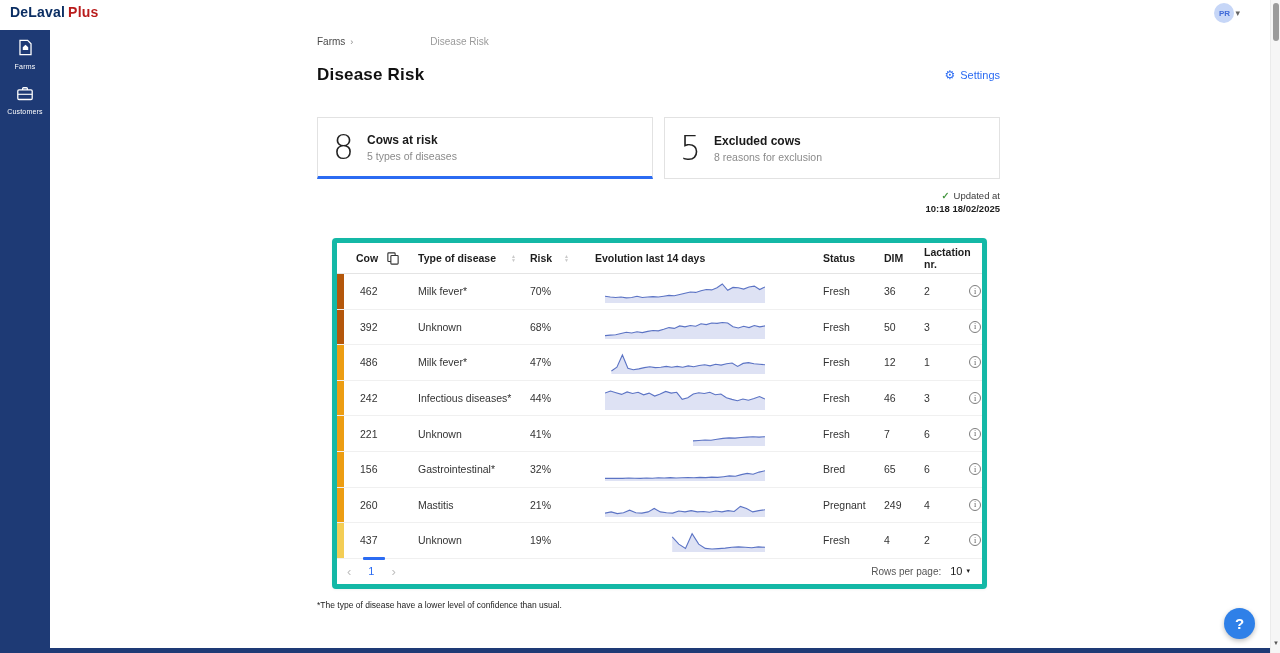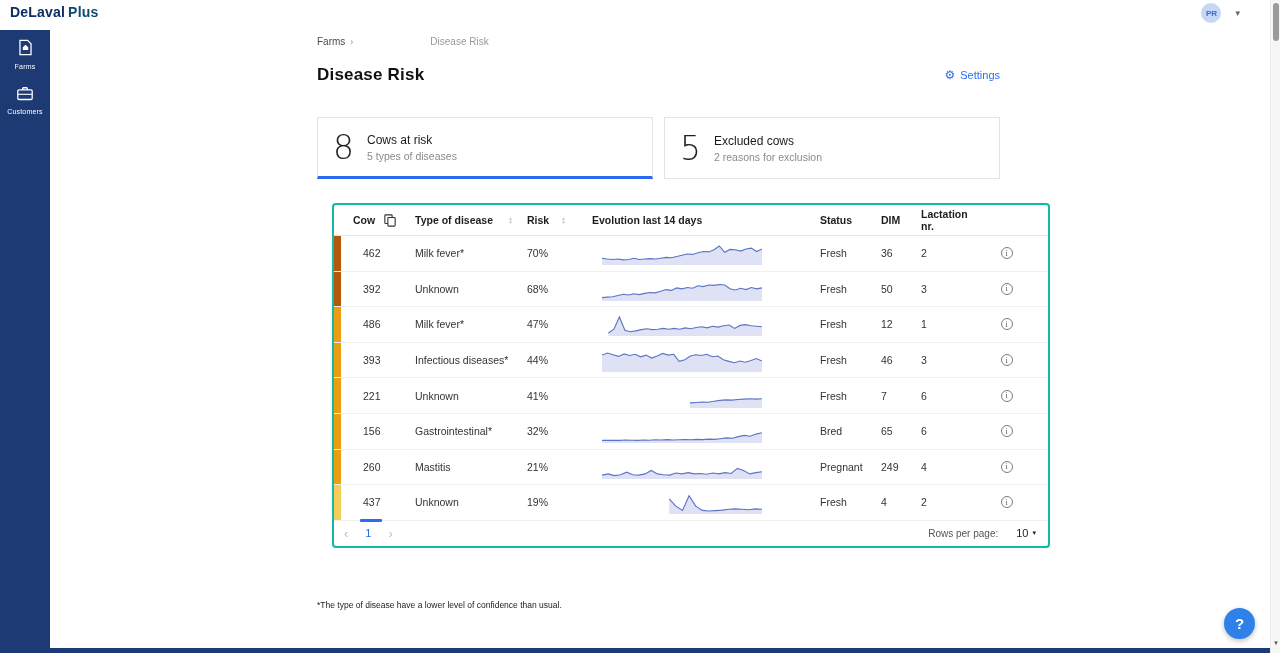--- a/index.html
+++ b/index.html
@@ -2,22 +2,22 @@
 <html><head>
 <meta charset="utf-8">
 <style>
   * { margin:0; padding:0; box-sizing:border-box; }
   html,body { width:1280px; height:653px; overflow:hidden; }
   body { font-family:"Liberation Sans", sans-serif; background:#fff; position:relative; }
 
   
   .topbar { position:absolute; top:0; left:0; width:1270px; height:30px; background:#fff; z-index:6; }
   .logo { position:absolute; left:10px; top:4px; font-size:14px; font-weight:bold; letter-spacing:.2px; }
-  .logo-de { color:#0b2e63; } .logo-plus { color:#0c4a6e; margin-left:3px; }
-  .topbar-right { position:absolute; right:30px; top:1px; display:flex; align-items:center; gap:14px; height:24px; }
+  .logo-de { color:#0b2e63; } .logo-plus { color:#b91c1c; margin-left:3px; }
+  .topbar-right { position:absolute; right:30px; top:1px; display:flex; align-items:center; gap:1px; height:24px; }
   .avatar { width:20px; height:20px; border-radius:50%; background:#c6d6f7; color:#3f6ad8; font-size:8px; font-weight:bold; display:flex; align-items:center; justify-content:center; }
   .user-caret { color:#666; font-size:9px; }
 
   
   .sidebar { position:absolute; left:0; top:30px; width:50px; height:623px; background:#1e3a75; display:flex; flex-direction:column; align-items:center; padding-top:9px; gap:16px; z-index:5; }
   .nav-item { display:flex; flex-direction:column; align-items:center; gap:3px; color:#fff; cursor:pointer; }
   .nav-item .nav-label { font-size:7px; letter-spacing:.2px; }
 
   
   .content { position:absolute; left:317px; top:30px; width:683px; }
@@ -27,51 +27,51 @@
 
   .title-row { margin-top:15px; display:flex; justify-content:space-between; align-items:center; height:25px; }
   h1 { font-size:17px; color:#111; letter-spacing:.2px; }
   .settings-btn { display:flex; align-items:center; gap:5px; color:#2b6bf2; font-size:11px; background:none; border:none; cursor:pointer; font-family:inherit; }
   .gear { font-size:12px; line-height:1; }
 
   .cards { margin-top:30px; display:flex; gap:11px; height:62px; }
   .card { background:#fff; border:1px solid #e2e2e2; flex:1; display:flex; align-items:center; padding-left:15px; gap:13px; position:relative; cursor:pointer; }
   .card.active { border-bottom:3px solid #2b6bf2; }
   .card-value { font-size:33px; font-weight:200; color:#222; font-family:"DejaVu Sans", sans-serif; }
-  .card-title { font-size:12px; font-weight:normal; color:#1a1a1a; }
+  .card-title { font-size:12px; font-weight:bold; color:#1a1a1a; }
   .card-sub { font-size:10.5px; color:#8b8b8b; margin-top:3px; }
 
   .updated { margin-top:11px; text-align:right; }
   .updated-line1 { font-size:9.5px; color:#3a3a3a; }
   .check { color:#43953f; margin-right:4px; font-weight:bold; }
   .updated-line2 { font-size:9.5px; font-weight:bold; color:#1c1c1c; margin-top:2px; }
 
   
-  .table-card { margin-top:24px; margin-left:15px; width:718px; background:#fff; border:2px solid #14b8a6; border-radius:4px; box-shadow:0 1px 3px rgba(0,0,0,.05); }
+  .table-card { margin-top:24px; margin-left:15px; width:655px; background:#fff; border:5px solid #14b8a6; border-radius:4px; box-shadow:0 1px 3px rgba(0,0,0,.05); }
   .thead, .trow { display:grid; grid-template-columns:7px 74px 112px 65px 228px 61px 40px 44px 1fr; align-items:center; }
   .thead { height:31px; border-bottom:1px solid #e4e4e4; font-size:10.5px; font-weight:bold; color:#1d1d1d; }
   .th-cow { grid-column:2; display:flex; align-items:center; gap:9px; padding-left:12px; }
   .th-between { display:flex; align-items:center; justify-content:space-between; padding-right:14px; }
   .th-risk { padding-right:26px; }
   .sorticon { display:flex; flex-direction:column; color:#c9c9c9; font-size:5px; line-height:4px; cursor:pointer; }
   .copy-icon { cursor:pointer; display:inline-flex; }
 
   .trow { height:35.6px; border-bottom:1px solid #f0f0f0; font-size:10.5px; color:#333; }
   .bar { grid-column:1; height:100%; }
-  .cell-cow { padding-left:22px; }
+  .cell-cow { padding-left:16px; }
   .spark-wrap { padding-left:10px; height:26px; }
   .info-cell { display:flex; justify-content:center; }
   .info-icon { width:12px; height:12px; border:1px solid #7d7d7d; border-radius:50%; font-size:8px; color:#555; display:flex; align-items:center; justify-content:center; font-family:"Liberation Serif", serif; cursor:pointer; }
 
   .tfoot { height:25px; display:flex; align-items:center; justify-content:space-between; position:relative; padding:0 12px 0 10px; }
   .scroll-indicator { position:absolute; top:-2px; left:26px; width:22px; height:3px; background:#2b6bf2; border-radius:1px; }
   .pager { display:flex; align-items:center; gap:17px; font-size:11px; }
   .pg-arrow { color:#c0c0c0; font-size:13px; cursor:pointer; line-height:1; }
   .pg-current { color:#2b6bf2; cursor:pointer; }
-  .rpp { display:flex; align-items:flex-end; gap:18px; font-size:10px; color:#555; }
+  .rpp { display:flex; align-items:flex-end; gap:9px; font-size:10px; color:#555; }
   .rpp-value { color:#1c1c1c; font-size:11px; display:flex; align-items:center; gap:4px; cursor:pointer; }
   .rpp-caret { font-size:7px; color:#1c1c1c; }
 
   .footnote { position:absolute; left:317px; top:600px; font-size:8.5px; color:#222; z-index:4; }
 
   .fab { position:absolute; left:1224px; top:608px; width:31px; height:31px; border-radius:50%; background:#2f80e8; color:#fff; font-size:15px; font-weight:bold; display:flex; align-items:center; justify-content:center; box-shadow:0 2px 5px rgba(0,0,0,.25); cursor:pointer; z-index:7; }
 
   .scrollbar { position:absolute; right:0; top:0; width:10px; height:653px; background:#f6f6f6; border-left:1px solid #ebebeb; z-index:8; }
   .sb-thumb { position:absolute; top:3px; left:2px; width:6px; height:38px; background:#9b9b9b; border-radius:3px; cursor:pointer; }
   .sb-arrow { position:absolute; left:0; width:10px; text-align:center; font-size:6px; color:#555; cursor:pointer; }
@@ -134,25 +134,31 @@
       <span class="card-value">8</span>
       <div>
         <div class="card-title">Cows at risk</div>
         <div class="card-sub">5 types of diseases</div>
       </div>
     </div>
     <div class="card">
       <span class="card-value">5</span>
       <div>
         <div class="card-title">Excluded cows</div>
-        <div class="card-sub">2 reasons for exclusion</div>
-      </div>
-    </div>
-  </div>
-
+        <div class="card-sub">8 reasons for exclusion</div>
+      </div>
+    </div>
+  </div>
+
+  <div class="updated">
+    <div class="updated-line1">
+      <span class="check">✓</span><span>Updated at</span>
+    </div>
+    <div class="updated-line2">10:18 18/02/2025</div>
+  </div>
 
   <section class="table-card">
     <div class="thead">
       <div></div>
       <div class="th-cow">
         <span>Cow</span>
         <span class="copy-icon">
           <svg width="12" height="13" viewBox="0 0 14 15">
               <rect x="1" y="1" width="8.5" height="10" rx="1" fill="#fff" stroke="#333" stroke-width="1.3"></rect>
               <rect x="4.5" y="4" width="8.5" height="10" rx="1" fill="#fff" stroke="#333" stroke-width="1.3"></rect>
@@ -224,21 +230,21 @@
             </svg></div>
     <div>Fresh</div>
     <div>12</div>
     <div>1</div>
     <div class="info-cell">
             <span class="info-icon">i</span>
           </div>
   </div>
         <div class="trow">
     <div class="bar" style="background: rgb(236, 157, 18);"></div>
-    <div class="cell-cow">393</div>
+    <div class="cell-cow">242</div>
     <div>Infectious diseases*</div>
     <div>44%</div>
     <div class="spark-wrap"><svg width="160" height="26">
               <polygon points="0.0,8.1 5.5,6.0 11.0,7.7 16.6,9.4 22.1,6.9 27.6,8.5 33.1,7.3 38.6,9.8 44.1,8.1 49.7,11.1 55.2,9.0 60.7,6.4 66.2,8.1 71.7,7.3 77.2,14.4 82.8,12.7 88.3,9.0 93.8,7.7 99.3,8.5 104.8,7.3 110.3,9.8 115.9,9.0 121.4,12.7 126.9,14.4 132.4,15.7 137.9,14.0 143.4,15.3 149.0,13.6 154.5,11.5 160.0,14.0 160,25 0,25" fill="#dee2f4"></polygon>
               <polyline points="0.0,8.1 5.5,6.0 11.0,7.7 16.6,9.4 22.1,6.9 27.6,8.5 33.1,7.3 38.6,9.8 44.1,8.1 49.7,11.1 55.2,9.0 60.7,6.4 66.2,8.1 71.7,7.3 77.2,14.4 82.8,12.7 88.3,9.0 93.8,7.7 99.3,8.5 104.8,7.3 110.3,9.8 115.9,9.0 121.4,12.7 126.9,14.4 132.4,15.7 137.9,14.0 143.4,15.3 149.0,13.6 154.5,11.5 160.0,14.0" fill="none" stroke="#5b73c4" stroke-width="1.1"></polyline>
             </svg></div>
     <div>Fresh</div>
     <div>46</div>
     <div>3</div>
     <div class="info-cell">

